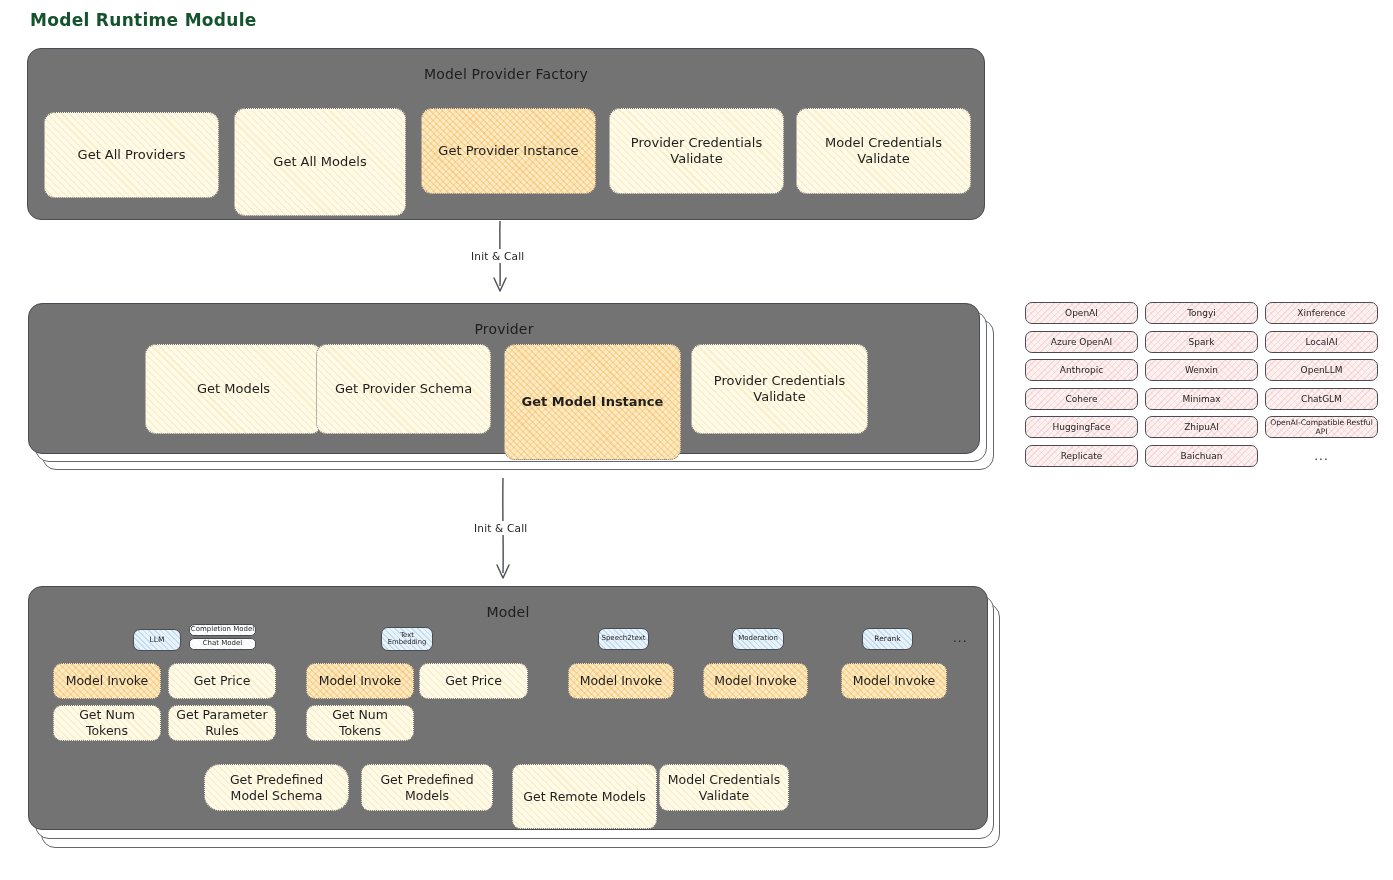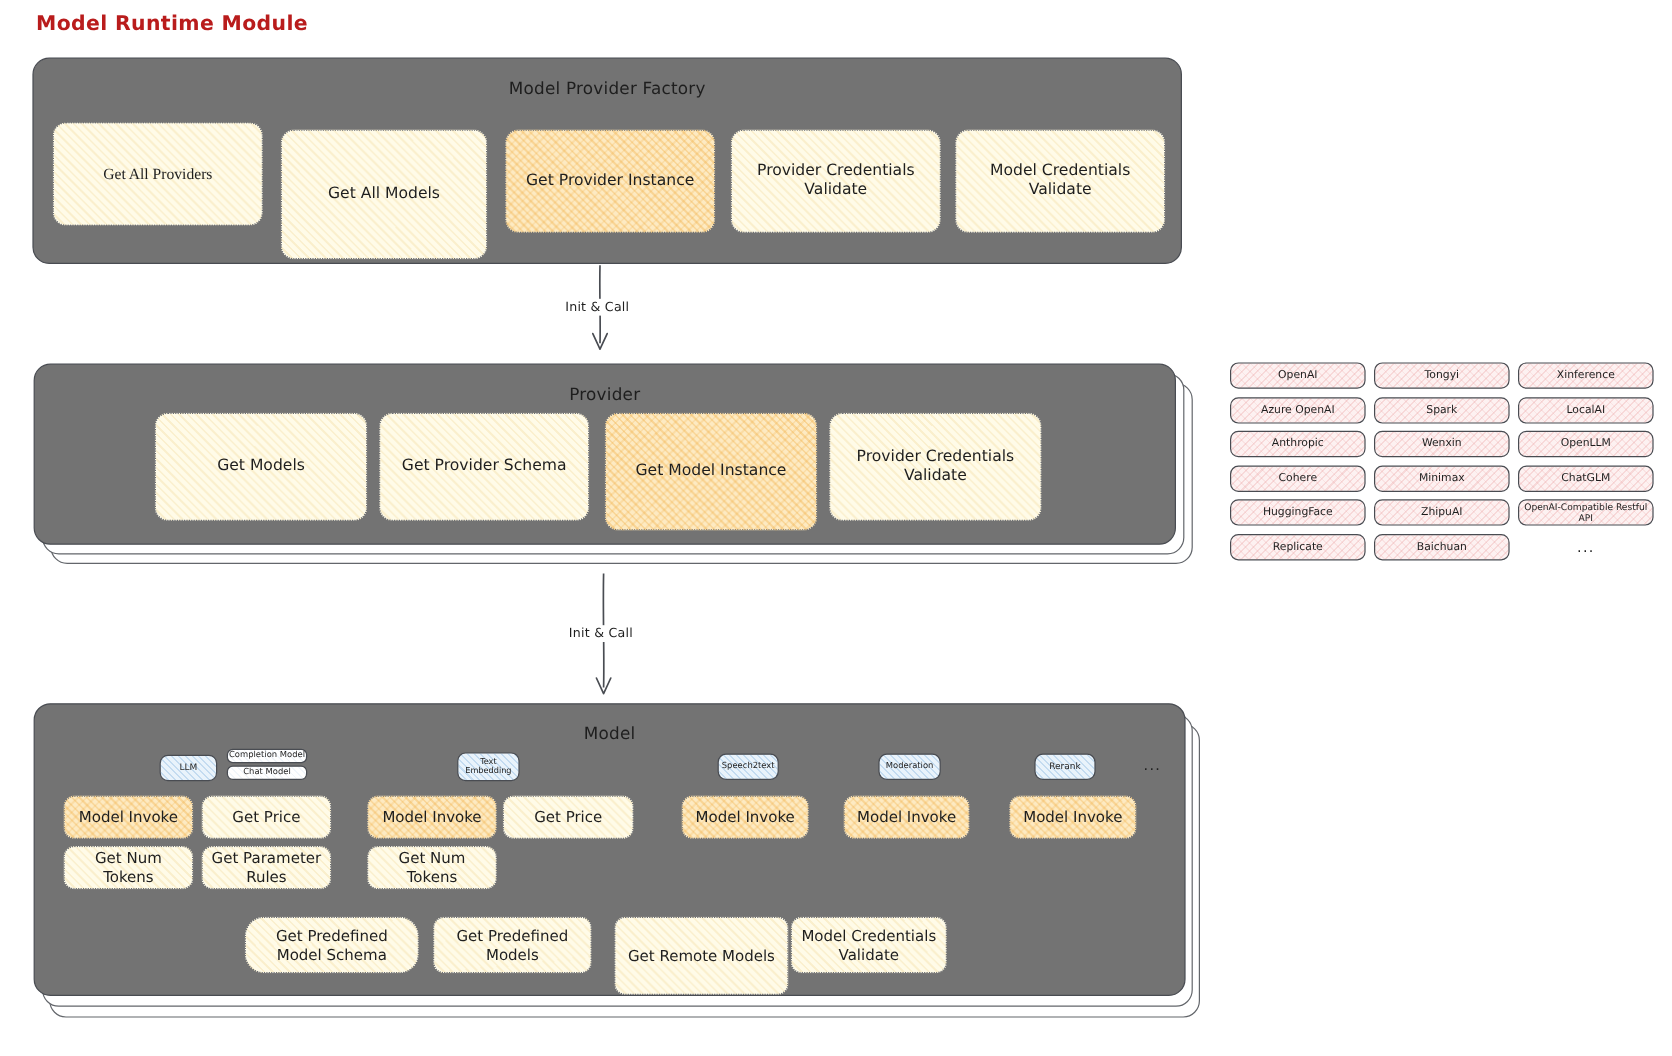--- a/index.html
+++ b/index.html
@@ -1,20 +1,20 @@
 <!DOCTYPE html>
 <html><head>
 <meta charset="utf-8">
 <style>
   html,body{margin:0;padding:0;background:#ffffff;}
   #canvas{position:relative;width:1393px;height:880px;background:#fff;overflow:hidden;
           font-family:"DejaVu Sans","Liberation Sans",sans-serif;color:#1e1e1e;}
 
   .main-title{position:absolute;left:30px;top:10px;font-size:17px;font-weight:700;
-              letter-spacing:.3px;color:#b91c1c;}
+              letter-spacing:.3px;color:#14532d;}
 
   
   .section{position:absolute;background:#737373;border:1.6px solid #494c52;border-radius:14px;}
   .stack-layer{position:absolute;background:#fff;border:1.3px solid #63666b;border-radius:14px;}
   .section-title{position:absolute;top:17px;left:0;right:0;text-align:center;
                  font-size:14px;color:#1e1e1e;letter-spacing:.2px;}
 
   
   .btn{position:absolute;border:1.5px dotted #6b6e74;border-radius:11px;
        display:flex;align-items:center;justify-content:center;text-align:center;
@@ -56,40 +56,40 @@
 </style>
 </head>
 <body>
 
 <div id="canvas">
 
   <div class="main-title">Model Runtime Module</div>
 
   <div class="section" style="left:27px;top:48px;width:956px;height:170px;">
     <div class="section-title">Model Provider Factory</div>
-    <div class="btn" style="left:16px;top:53px;width:175px;height:86px;font-family:Liberation Serif, serif;">Get All Providers</div>
+    <div class="btn" style="left:16px;top:63px;width:175px;height:86px;">Get All Providers</div>
     <div class="btn" style="left:206px;top:59px;width:172px;height:108px;">Get All Models</div>
     <div class="btn hl" style="left:393px;top:59px;width:175px;height:86px;">Get Provider Instance</div>
     <div class="btn" style="left:581px;top:59px;width:175px;height:86px;">Provider Credentials Validate</div>
     <div class="btn" style="left:768px;top:59px;width:175px;height:86px;">Model Credentials Validate</div>
   </div>
 
   <svg class="arrow" style="left:488px;top:220px;" width="24" height="76">
     <path d="M12 1 C 11.4 24, 12.6 48, 12 66" fill="none" stroke="#494c52" stroke-width="1.4"></path>
     <path d="M6 58 L12 71 L18 58" fill="none" stroke="#494c52" stroke-width="1.4" stroke-linecap="round" stroke-linejoin="round"></path>
   </svg>
   <div class="arrow-label" style="left:467px;top:249px;">Init &amp; Call</div>
 
   <div class="stack-layer" style="left:42px;top:319px;width:950px;height:149px;"></div>
   <div class="stack-layer" style="left:35px;top:311px;width:950px;height:149px;"></div>
   <div class="section" style="left:28px;top:303px;width:950px;height:149px;">
     <div class="section-title">Provider</div>
-    <div class="btn" style="left:100px;top:40px;width:177px;height:90px;">Get Models</div>
+    <div class="btn" style="left:116px;top:40px;width:177px;height:90px;">Get Models</div>
     <div class="btn" style="left:287px;top:40px;width:175px;height:90px;">Get Provider Schema</div>
-    <div class="btn hl" style="left:475px;top:40px;width:177px;height:98px;">Get Model Instance</div>
+    <div class="btn hl" style="left:475px;top:40px;width:177px;height:116px;font-weight:bold;">Get Model Instance</div>
     <div class="btn" style="left:662px;top:40px;width:177px;height:90px;">Provider Credentials Validate</div>
   </div>
 
   <div class="pgrid">
     <div class="pbox">OpenAI</div>
     <div class="pbox">Tongyi</div>
     <div class="pbox">Xinference</div>
     <div class="pbox">Azure OpenAI</div>
     <div class="pbox">Spark</div>
     <div class="pbox">LocalAI</div>

